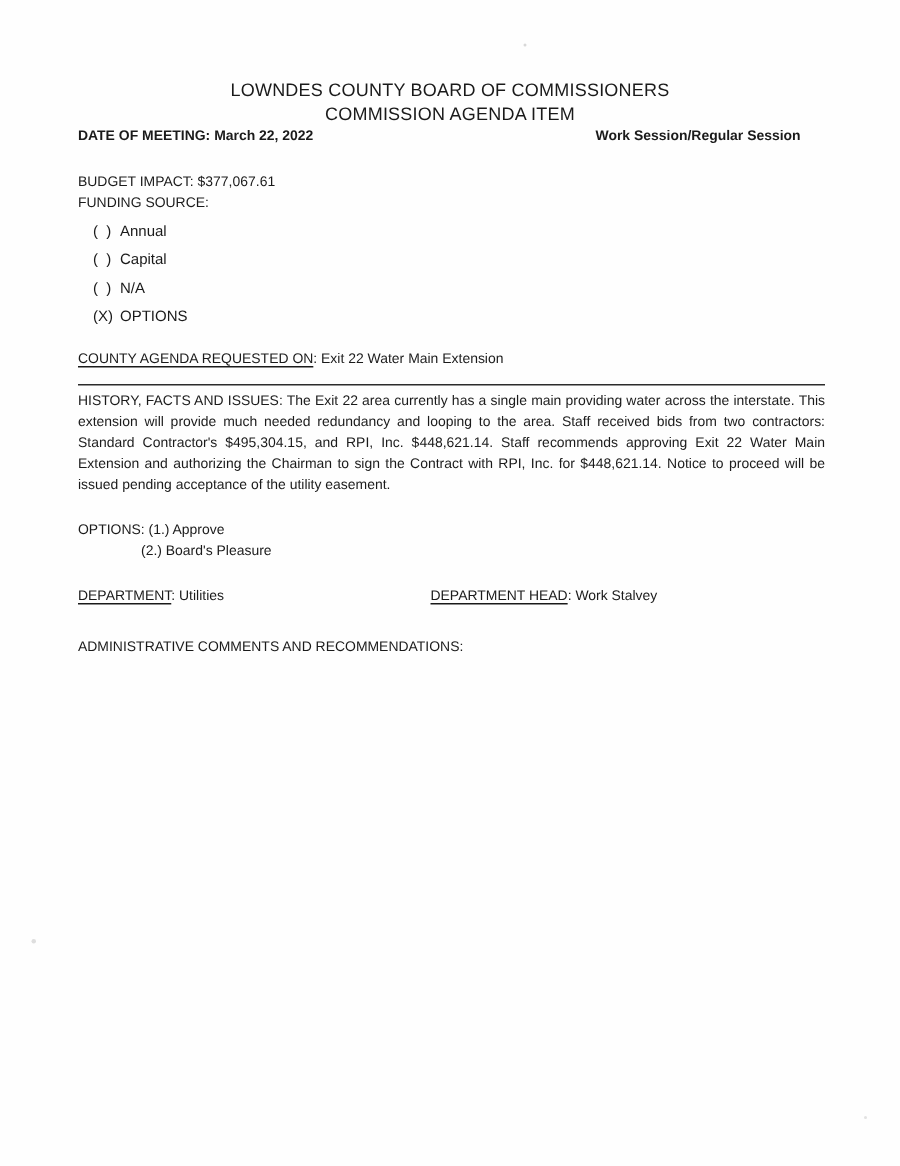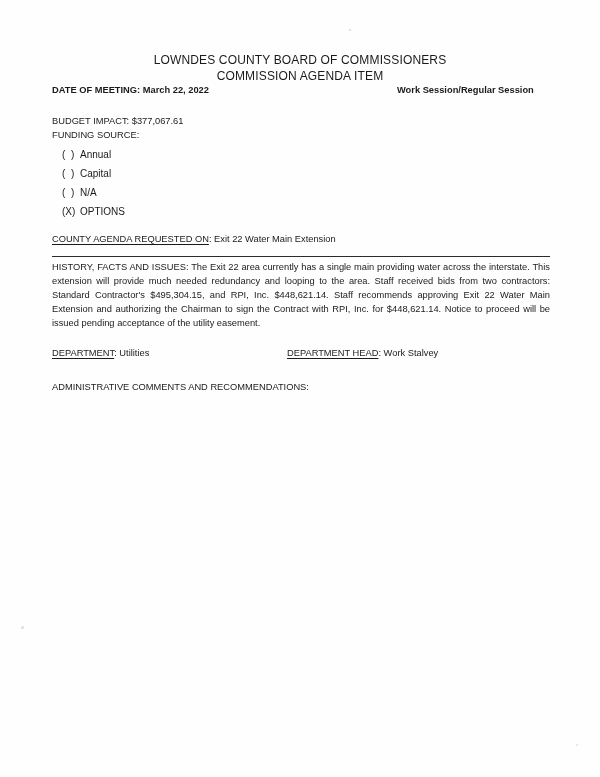--- a/index.html
+++ b/index.html
@@ -165,20 +165,28 @@
       <div class="row-action">
         <span class="underline">COUNTY AGENDA REQUESTED ON</span><span>: </span><span>Exit 22 Water Main Extension</span>
       </div>
 
       <hr class="rule">
 
       <div class="row-history">
         <span>HISTORY, FACTS AND ISSUES</span><span>: </span><span>The Exit 22 area currently has a single main providing water across the interstate. This extension will provide much needed redundancy and looping to the area. Staff received bids from two contractors: Standard Contractor's $495,304.15, and RPI, Inc. $448,621.14. Staff recommends approving Exit 22 Water Main Extension and authorizing the Chairman to sign the Contract with RPI, Inc. for $448,621.14. Notice to proceed will be issued pending acceptance of the utility easement.</span>
       </div>
 
+      <div class="row-options">
+        <div>
+          <span>OPTIONS</span><span>: </span><span>(1.)  Approve</span>
+        </div>
+        <div class="options-second">
+          <span>(2.)  Board's Pleasure</span>
+        </div>
+      </div>
 
 
       <div class="row-dept">
         <span class="underline">DEPARTMENT</span><span>: </span><span>Utilities</span>
         <span class="dept-head"><span class="underline">DEPARTMENT HEAD</span><span>: </span><span>Work Stalvey</span></span>
       </div>
 
       <div class="row-admin">
         <span>ADMINISTRATIVE COMMENTS AND RECOMMENDATIONS:</span>
       </div>

